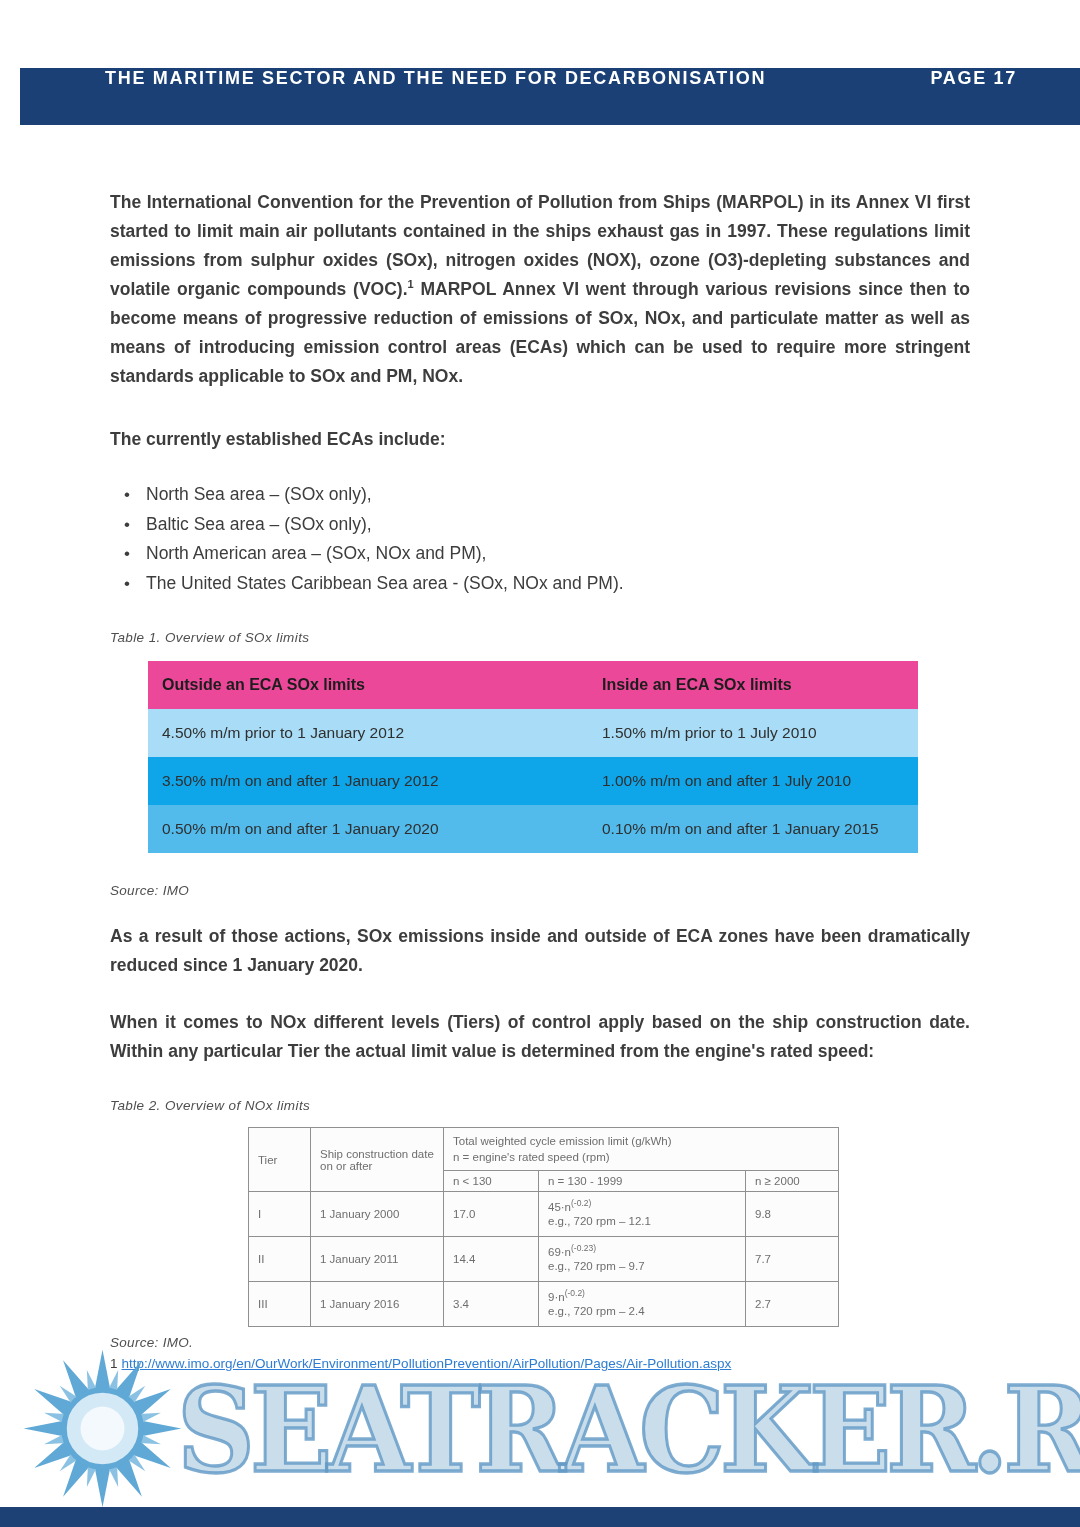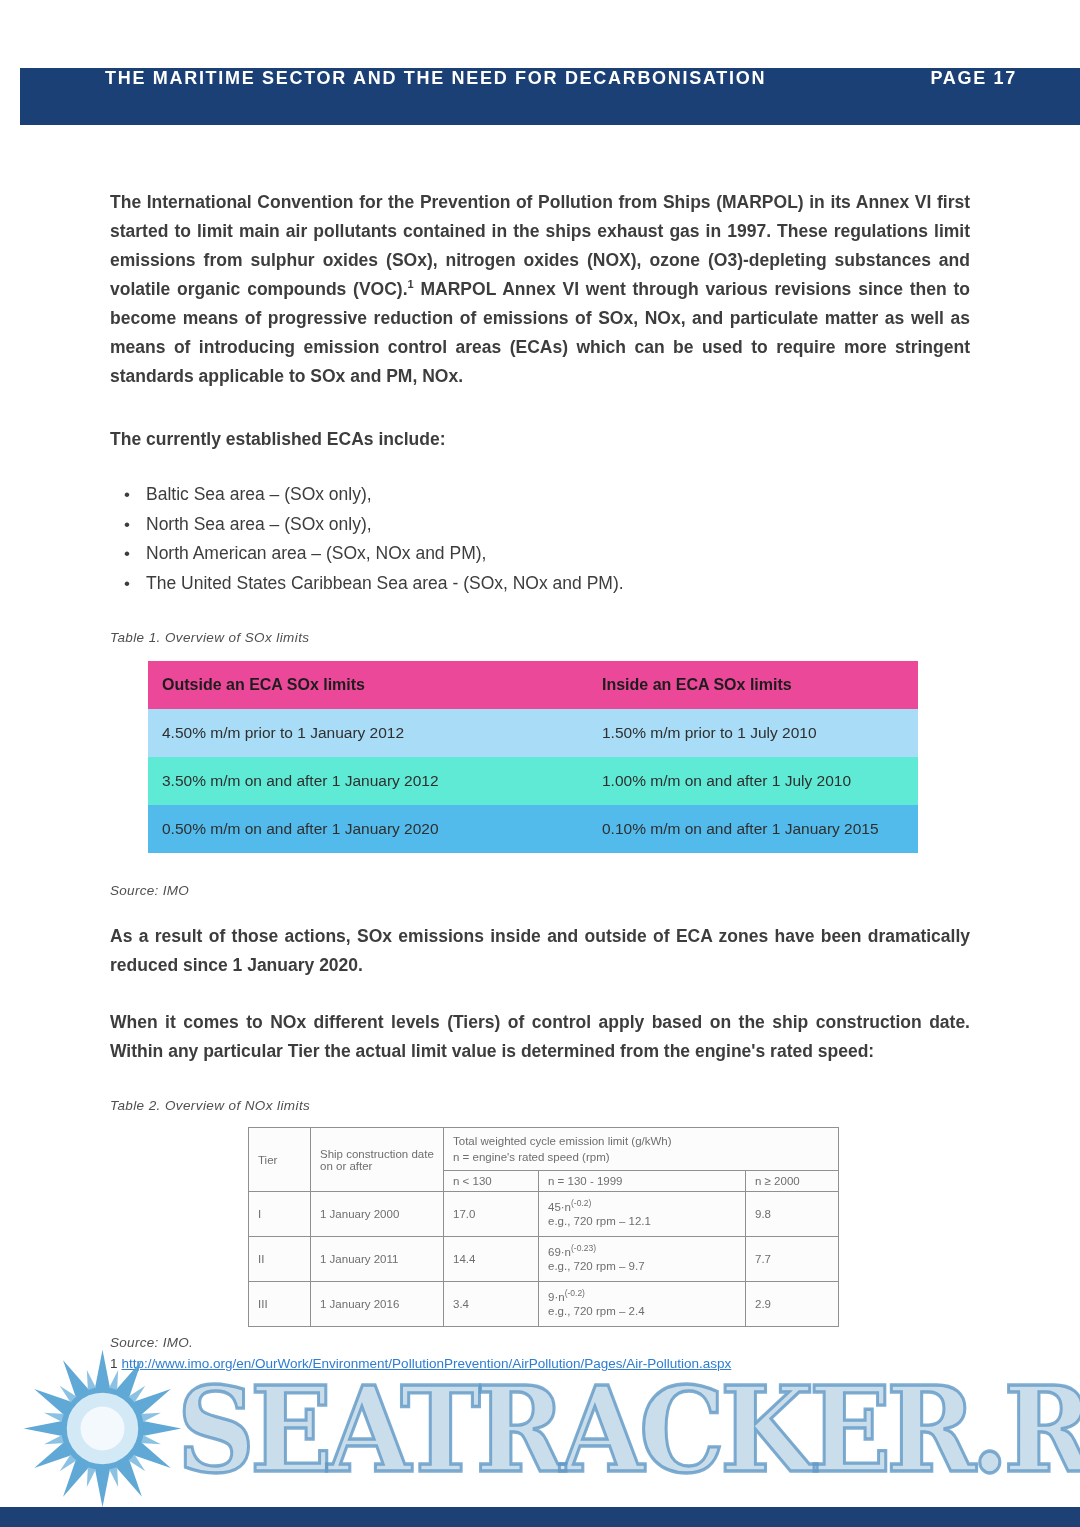--- a/index.html
+++ b/index.html
@@ -50,21 +50,21 @@
   table.sox-table col.c1 { width:440px; }
   table.sox-table col.c2 { width:330px; }
   table.sox-table th, table.sox-table td {
     height:48px; padding:0 14px; text-align:left; vertical-align:middle;
   }
   table.sox-table th {
     background:#ec4899; font-size:16px; font-weight:bold; color:#1d1d1d;
   }
   table.sox-table td { font-size:15.5px; color:#2f2f2f; }
   table.sox-table tr.r1 td { background:#a9dcf6; }
-  table.sox-table tr.r2 td { background:#5eead4; }
+  table.sox-table tr.r2 td { background:#0ea5e9; }
   table.sox-table tr.r3 td { background:#52bbec; }
 
   .source { font-style:italic; font-size:13.5px; color:#4f4f4f; letter-spacing:0.3px; }
   .source1 { margin-top:30px; margin-bottom:24px; }
 
   .p3 { margin-bottom:28px; }
   .p4 { margin-bottom:32px; }
   .caption2 { margin-bottom:14px; }
 
   
@@ -119,22 +119,22 @@
     <span class="header-page">PAGE 17</span>
   </div>
 
   <div class="content">
 
     <p class="body-text para1"><span>The International Convention for the Prevention of Pollution from Ships (MARPOL) in its Annex VI first started to limit main air pollutants contained in the ships exhaust gas in 1997. These regulations limit emissions from sulphur oxides (SOx), nitrogen oxides (NOX), ozone (O3)-depleting substances and volatile organic compounds (VOC).</span><sup class="fn-ref">1</sup><span> MARPOL Annex VI went through various revisions since then to become means of progressive reduction of emissions of SOx, NOx, and particulate matter as well as means of introducing emission control areas (ECAs) which can be used to require more stringent standards applicable to SOx and PM, NOx.</span></p>
 
     <p class="body-text eca-intro">The currently established ECAs include:</p>
 
     <ul class="eca-list">
+      <li>North Sea area – (SOx only),</li>
       <li>Baltic Sea area – (SOx only),</li>
-      <li>North Sea area – (SOx only),</li>
       <li>North American area – (SOx, NOx and PM),</li>
       <li>The United States Caribbean Sea area - (SOx, NOx and PM).</li>
     </ul>
 
     <p class="caption">Table 1. Overview of SOx limits</p>
 
     <table class="sox-table">
       <colgroup>
           <col class="c1">
           <col class="c2">
@@ -212,21 +212,21 @@
           <td>7.7</td>
         </tr>
         <tr class="data-row">
           <td>III</td>
           <td>1 January 2016</td>
           <td>3.4</td>
           <td>
             <span class="formula-line"><span>9·n</span><sup>(-0.2)</sup></span>
             <div class="formula-note">e.g., 720 rpm – 2.4</div>
           </td>
-          <td>2.9</td>
+          <td>2.7</td>
         </tr>
       </tbody>
     </table>
 
     <p class="source source2">Source: IMO.</p>
 
     <p class="footnote"><span class="footnote-num">1</span><a class="footnote-link" href="#">http://www.imo.org/en/OurWork/Environment/PollutionPrevention/AirPollution/Pages/Air-Pollution.aspx</a></p>
 
   </div>
 

